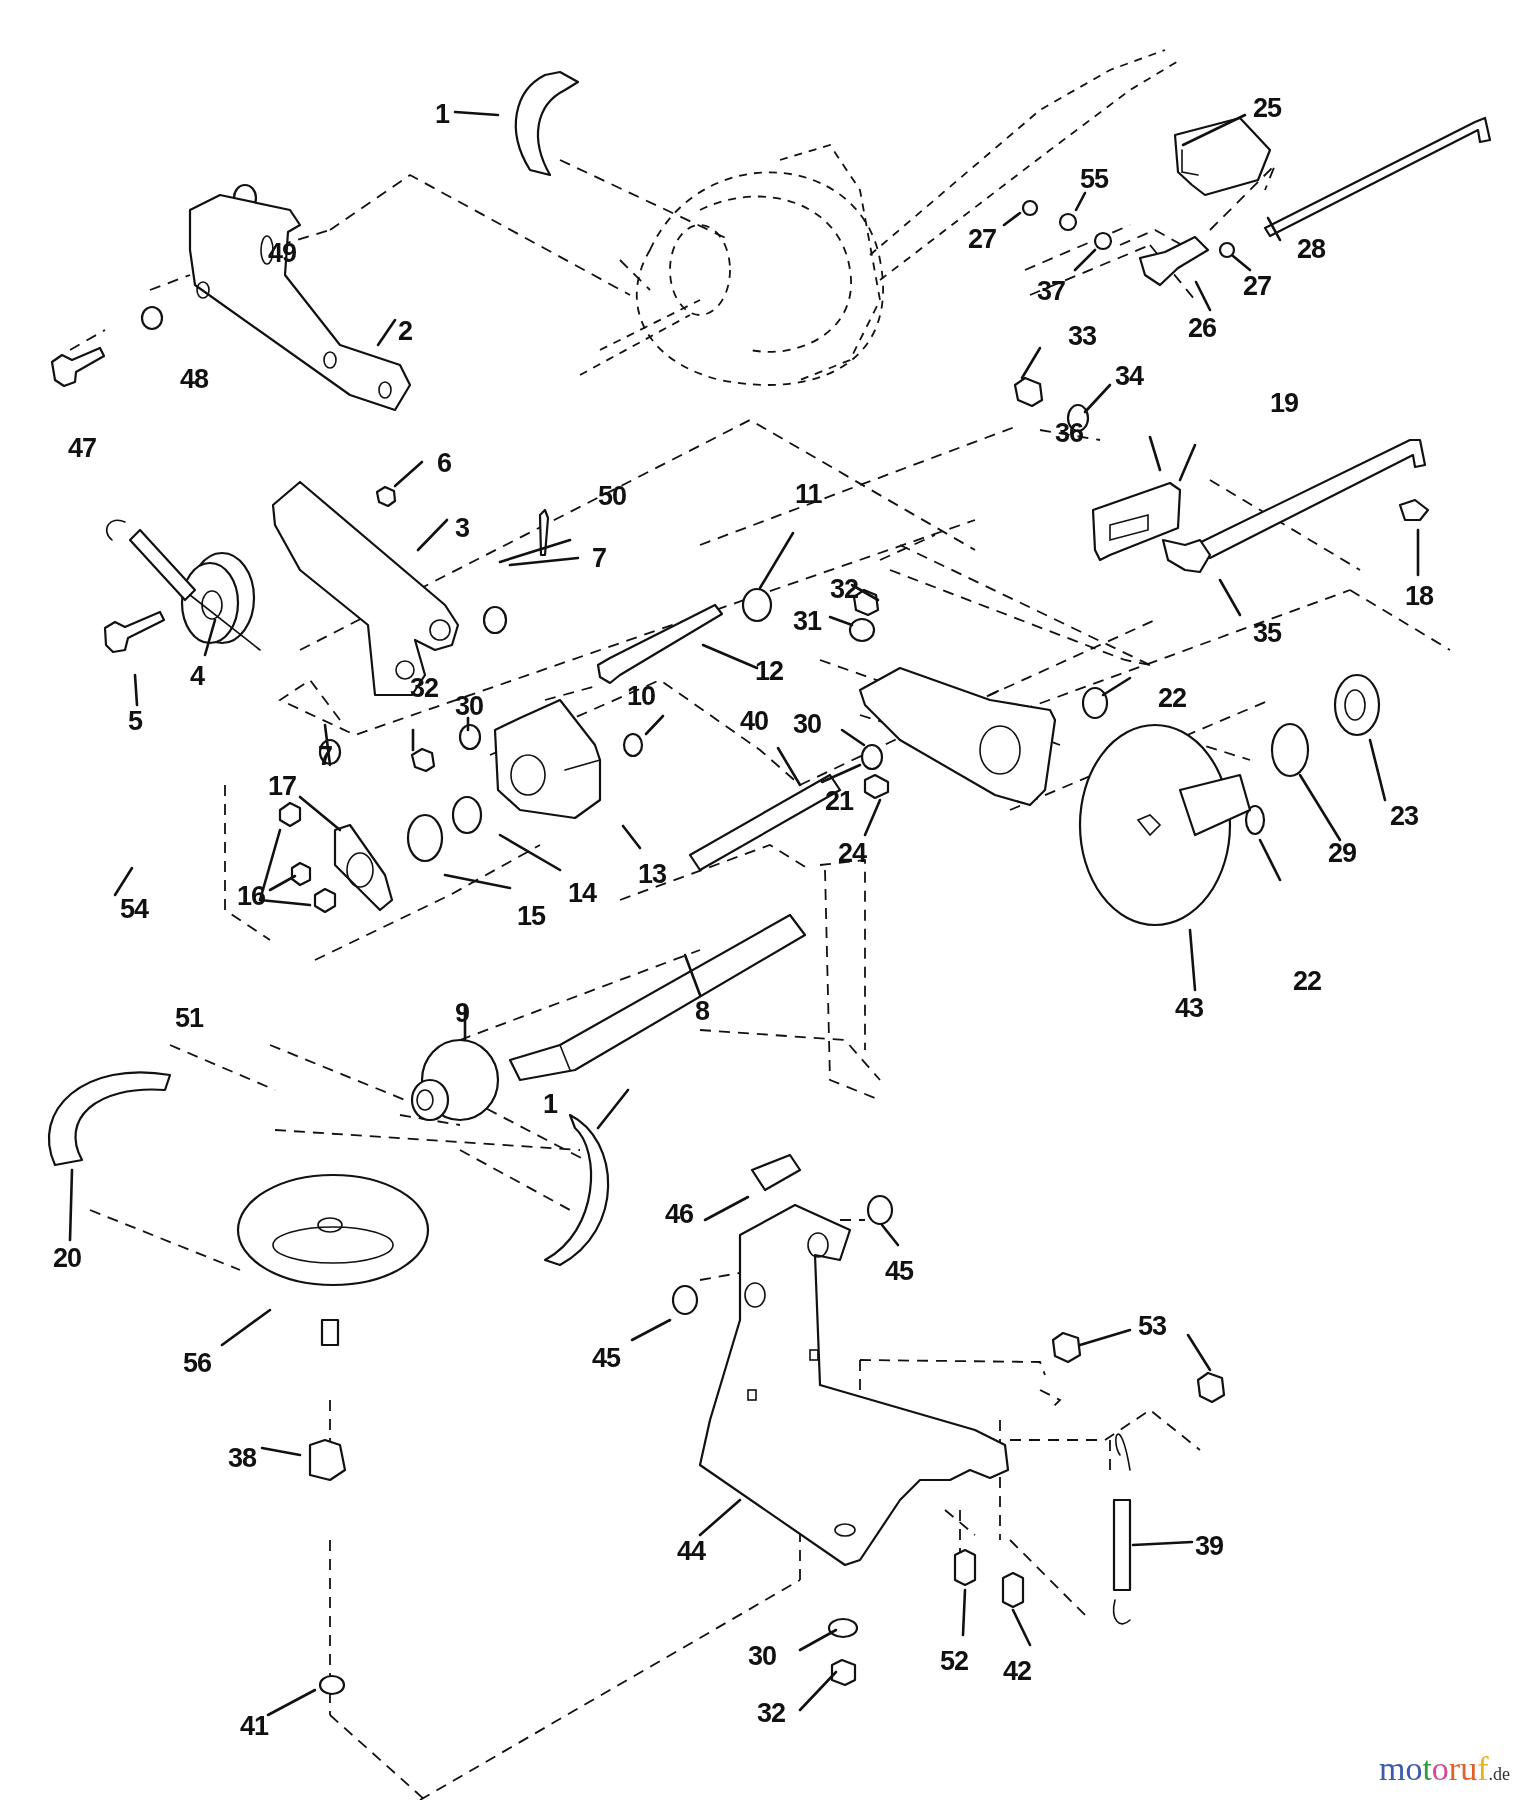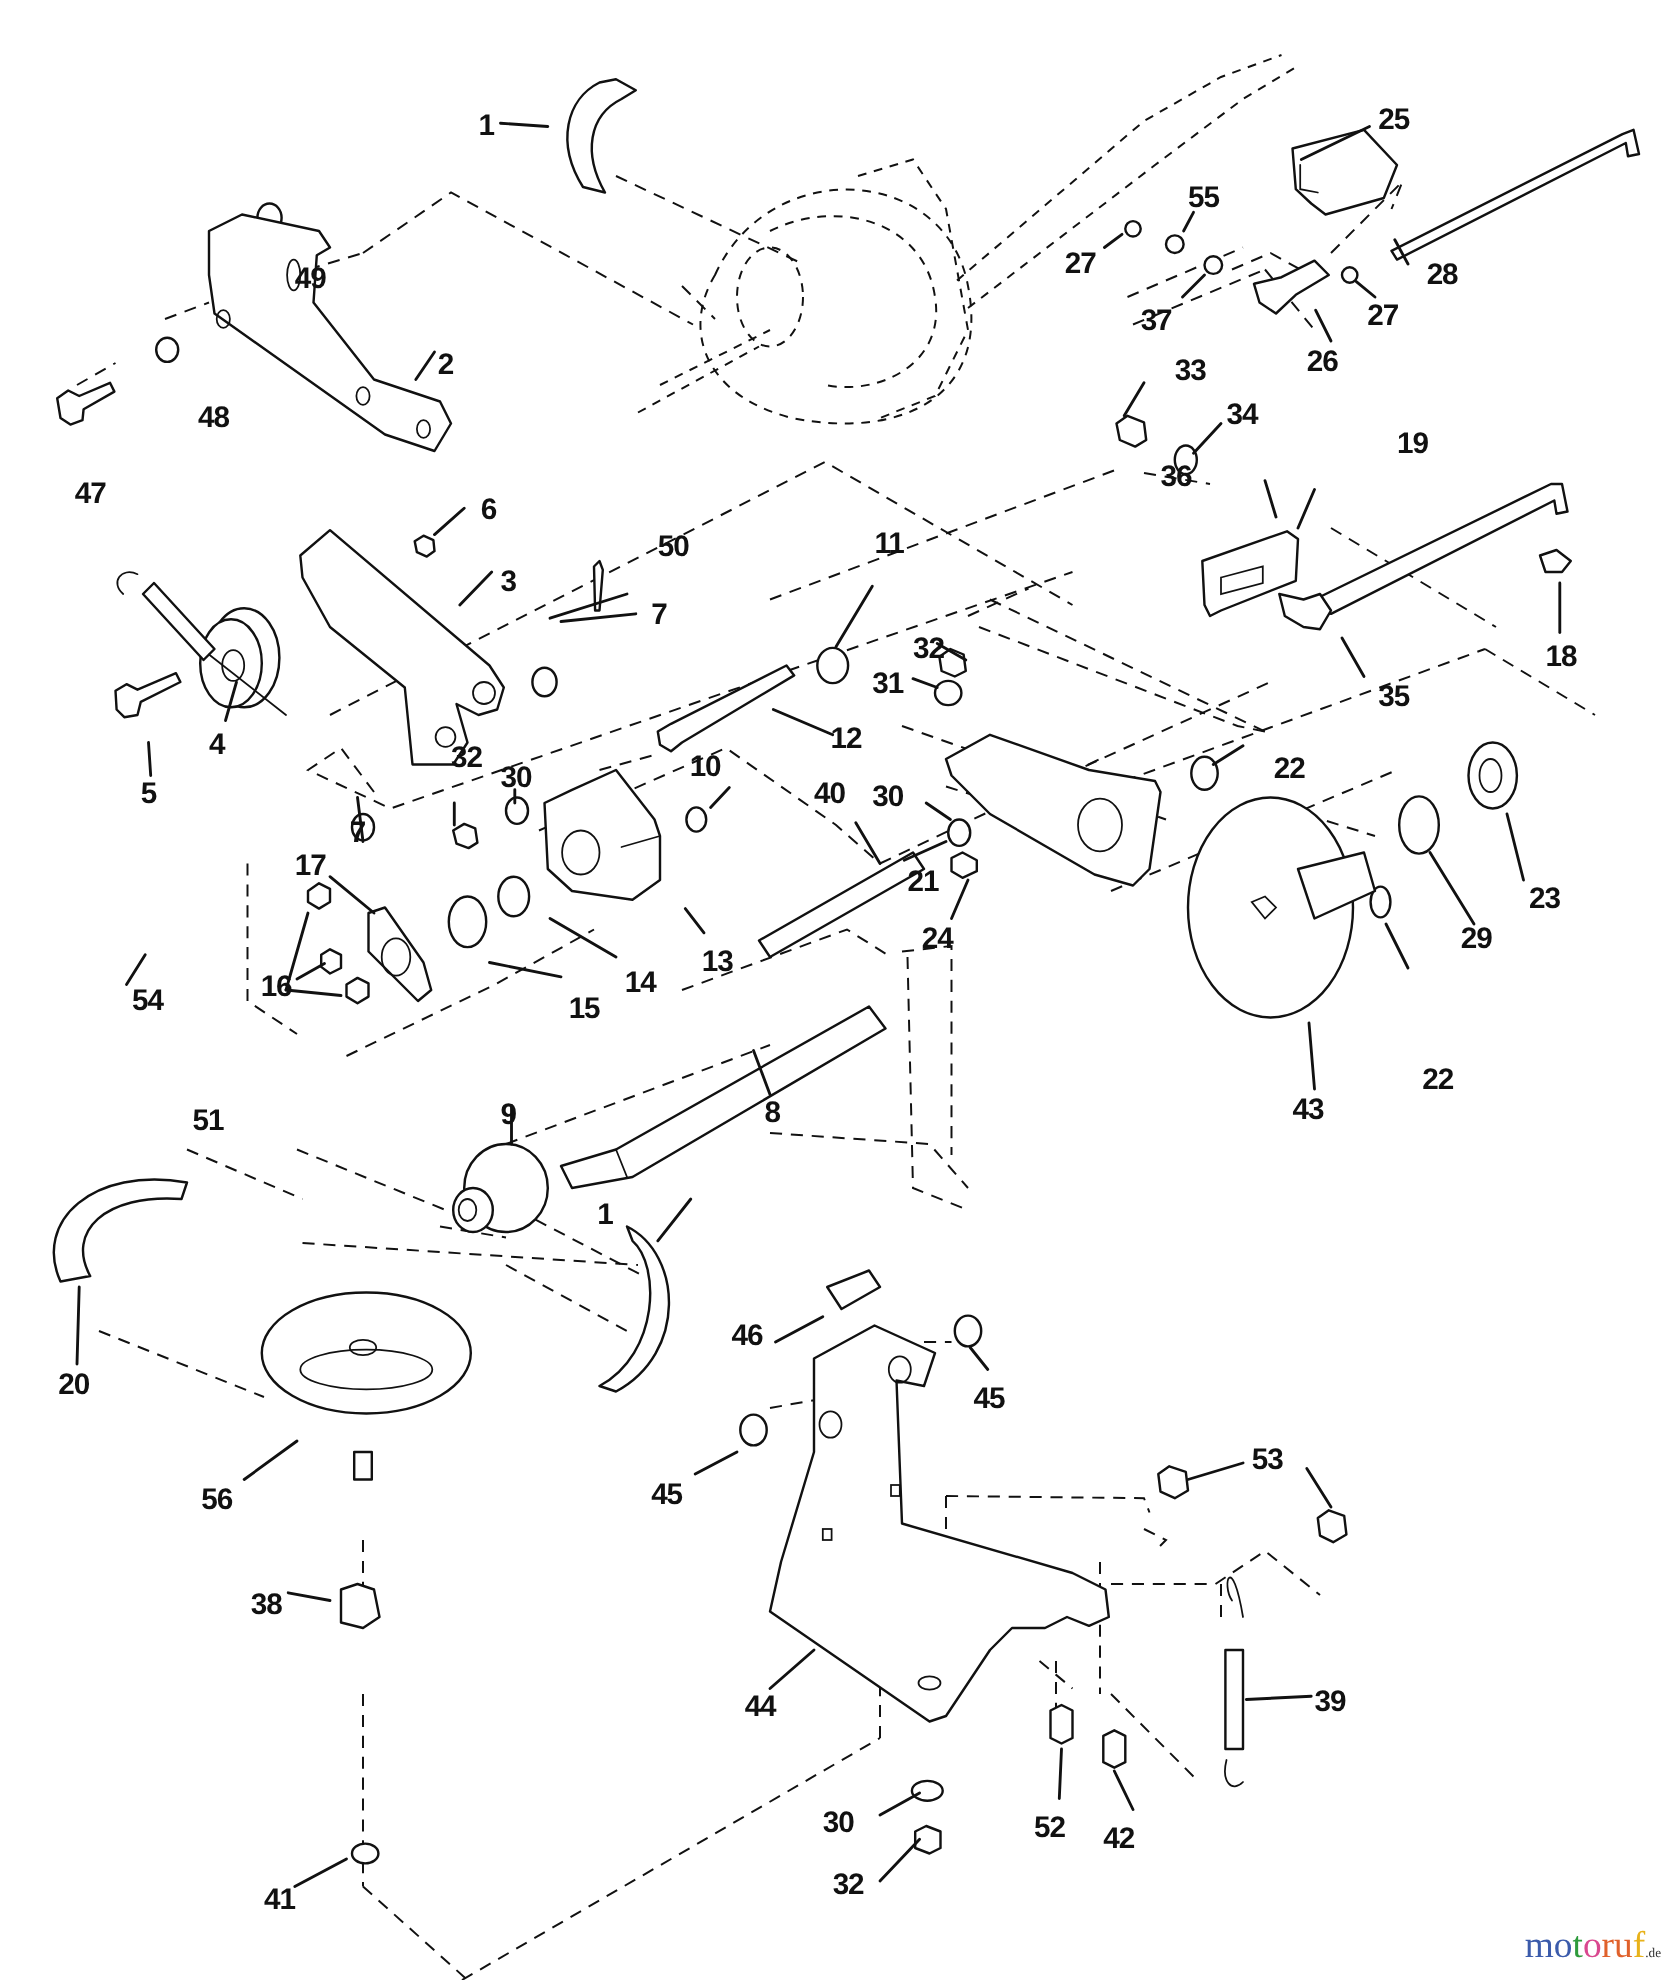--- a/index.html
+++ b/index.html
@@ -5,21 +5,21 @@
   html,body{margin:0;padding:0;background:#ffffff;}
   body{width:1524px;height:1800px;position:relative;overflow:hidden;font-family:"Liberation Sans",sans-serif;}
   #diagram{position:absolute;left:0;top:0;width:1524px;height:1800px;}
   .lbl{font-family:"Liberation Sans",sans-serif;font-weight:bold;font-size:27px;fill:#111;letter-spacing:-1px;}
   .part{fill:#fff;stroke:#111;stroke-width:2.2;stroke-linejoin:round;stroke-linecap:round;}
   .thin{fill:none;stroke:#111;stroke-width:1.6;stroke-linecap:round;}
   .dash{fill:none;stroke:#111;stroke-width:1.8;stroke-dasharray:11 8;}
   .ghost{fill:none;stroke:#111;stroke-width:1.8;stroke-dasharray:8 7;}
   .leader{stroke:#111;stroke-width:2.6;stroke-linecap:round;}
   #watermark{position:absolute;right:14px;bottom:14px;font-family:"Liberation Serif",serif;font-size:34px;line-height:1;}
-  #watermark .wm-suffix{font-size:12px;color:#333;}
+  #watermark .wm-suffix{font-size:18px;color:#333;}
 </style>
 </head>
 <body>
 
 <svg id="diagram" viewBox="0 0 1524 1800" xmlns="http://www.w3.org/2000/svg">
 
   <g>
     <path class="ghost" d="M650 250 C 700 140, 860 150, 880 260 C 900 360, 820 400, 720 380 C 640 360, 620 300, 650 250 Z"></path>
     <path class="ghost" d="M700 210 C 760 180, 840 200, 850 270 C 860 330, 800 360, 750 350"></path>
     <path class="ghost" d="M780 160 L 830 145 L 860 190 L 880 300 L 850 360 L 800 380"></path>

